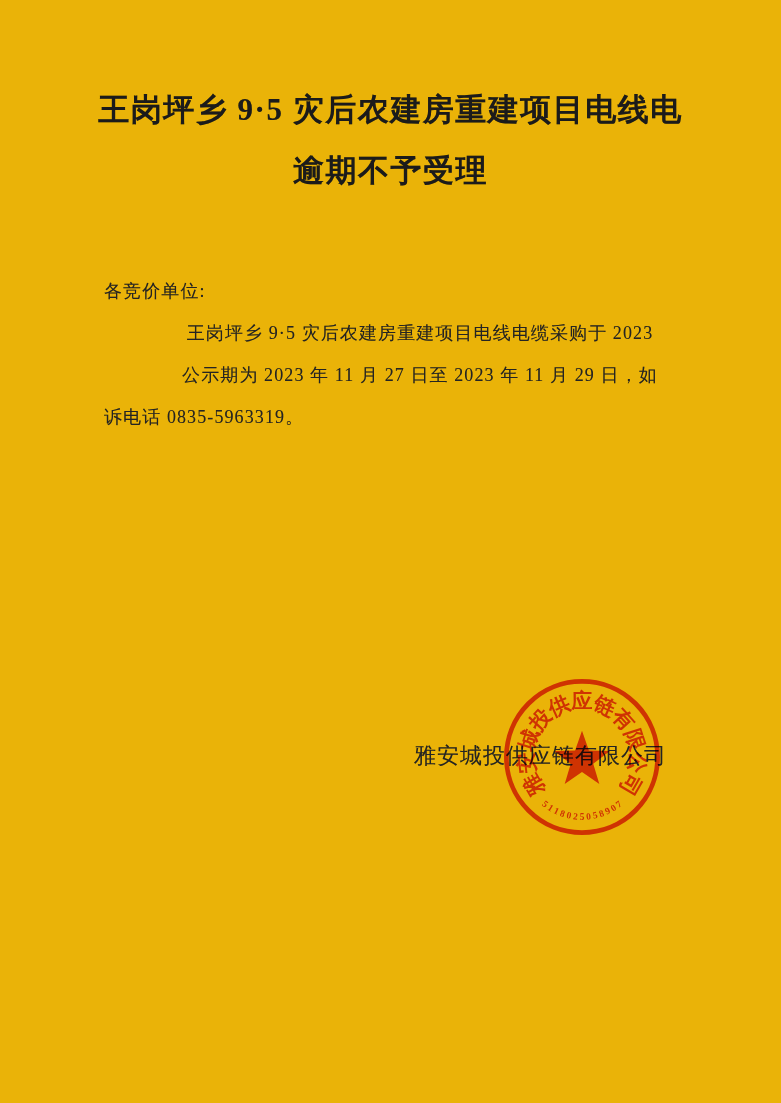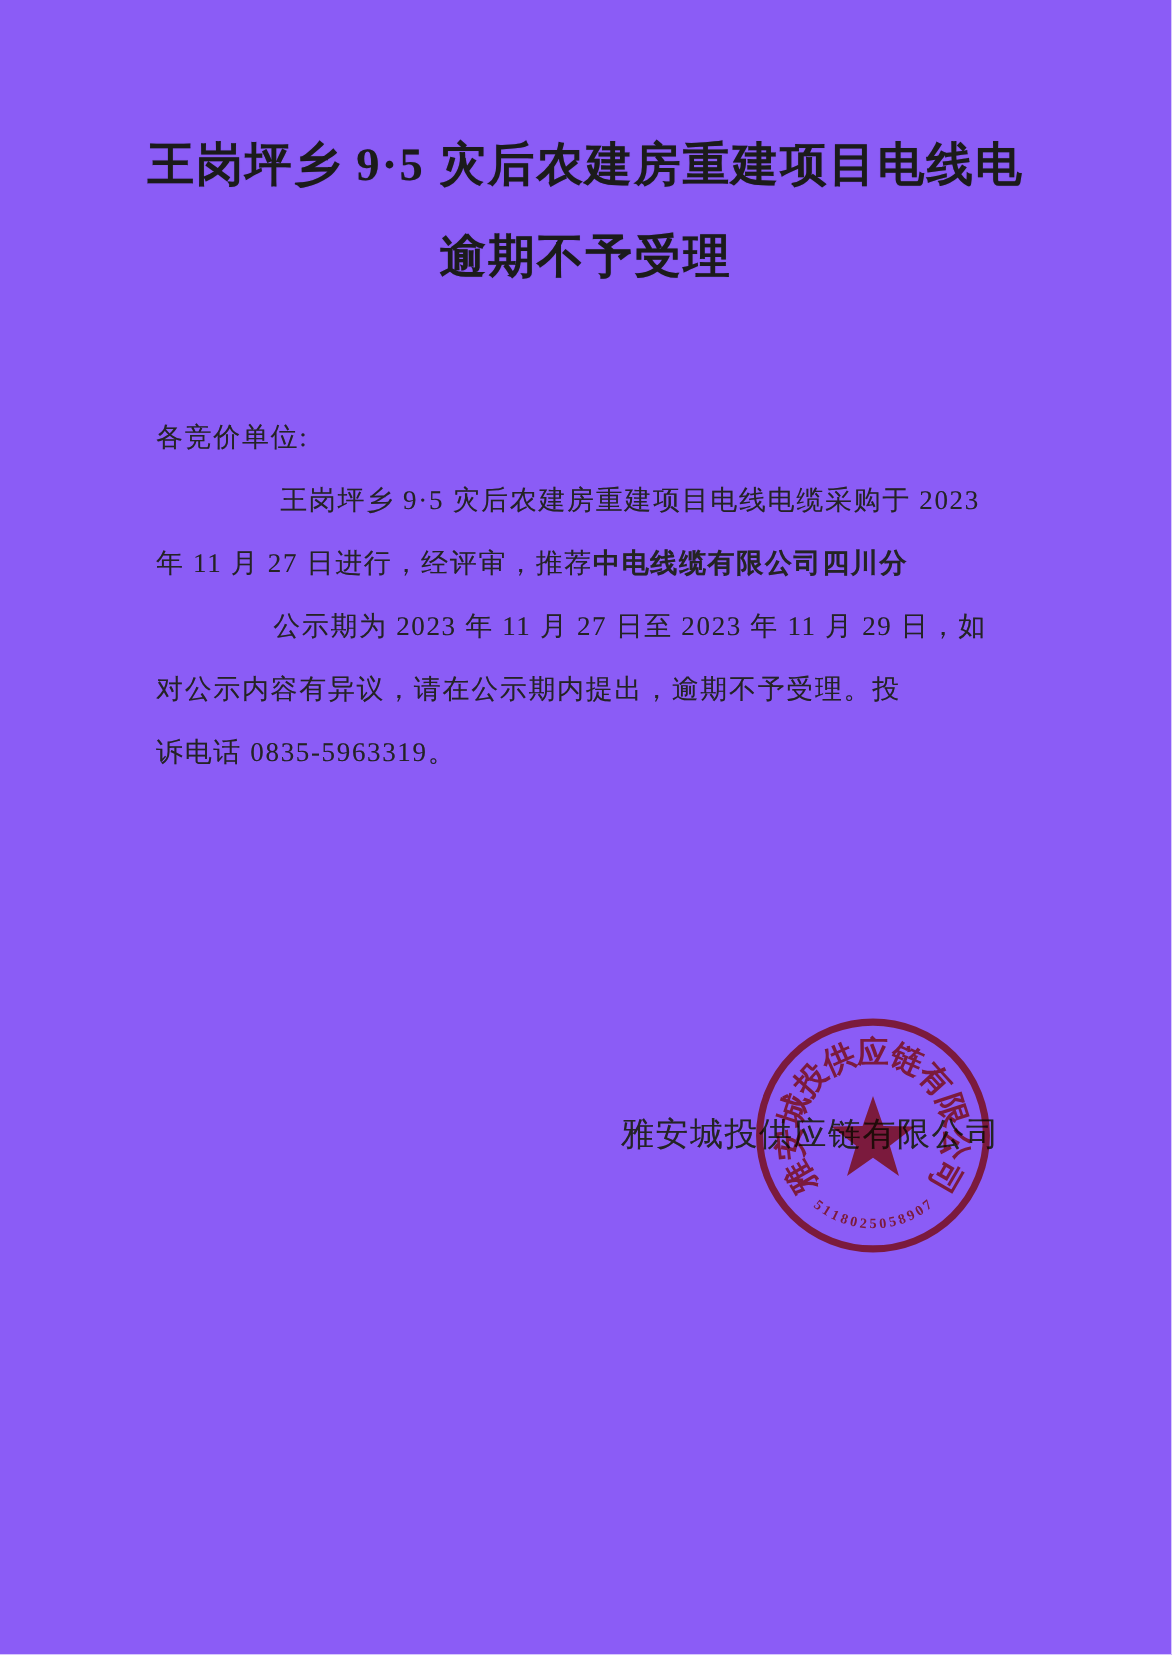--- a/index.html
+++ b/index.html
@@ -1,19 +1,19 @@
 <!DOCTYPE html>
 <html><head>
 <meta charset="utf-8">
 <style>
   html,body{margin:0;padding:0;background:#ffffff;}
   .page{
     position:relative;
     width:781px;height:1103px;
-    background:#8b5cf6;
+    background:#eab308;
     overflow:hidden;
     font-family:"Liberation Serif","DejaVu Serif",serif;
     color:#262626;
   }
   .title{
     position:absolute;top:79px;left:0;right:0;
     text-align:center;
     font-size:31px;font-weight:bold;
     line-height:61px;letter-spacing:1.5px;
     color:#1b1b1b;
@@ -52,28 +52,22 @@
   <div class="title">
     <div>王岗坪乡 9·5 灾后农建房重建项目电线电</div>
     <div>逾期不予受理</div>
   </div>
 
   <div class="body-text">
     <div class="line">各竞价单位:</div>
     <div class="line indent">
       <span>王岗坪乡 9·5 灾后农建房重建项目电线电缆采购于 2023</span>
     </div>
-    <div class="line">
-      <span>年 11 月 27 日进行，经评审，推荐</span><span class="bold">中电线缆有限公司四川分</span>
-    </div>
     <div class="line indent">
       <span>公示期为 2023 年 11 月 27 日至 2023 年 11 月 29 日，如</span>
-    </div>
-    <div class="line">
-      <span>对公示内容有异议，请在公示期内提出，逾期不予受理。投</span>
     </div>
     <div class="line">
       <span>诉电话 0835-5963319。</span>
     </div>
   </div>
 
   <div class="signature">
     <div>雅安城投供应链有限公司</div>
   </div>
 

